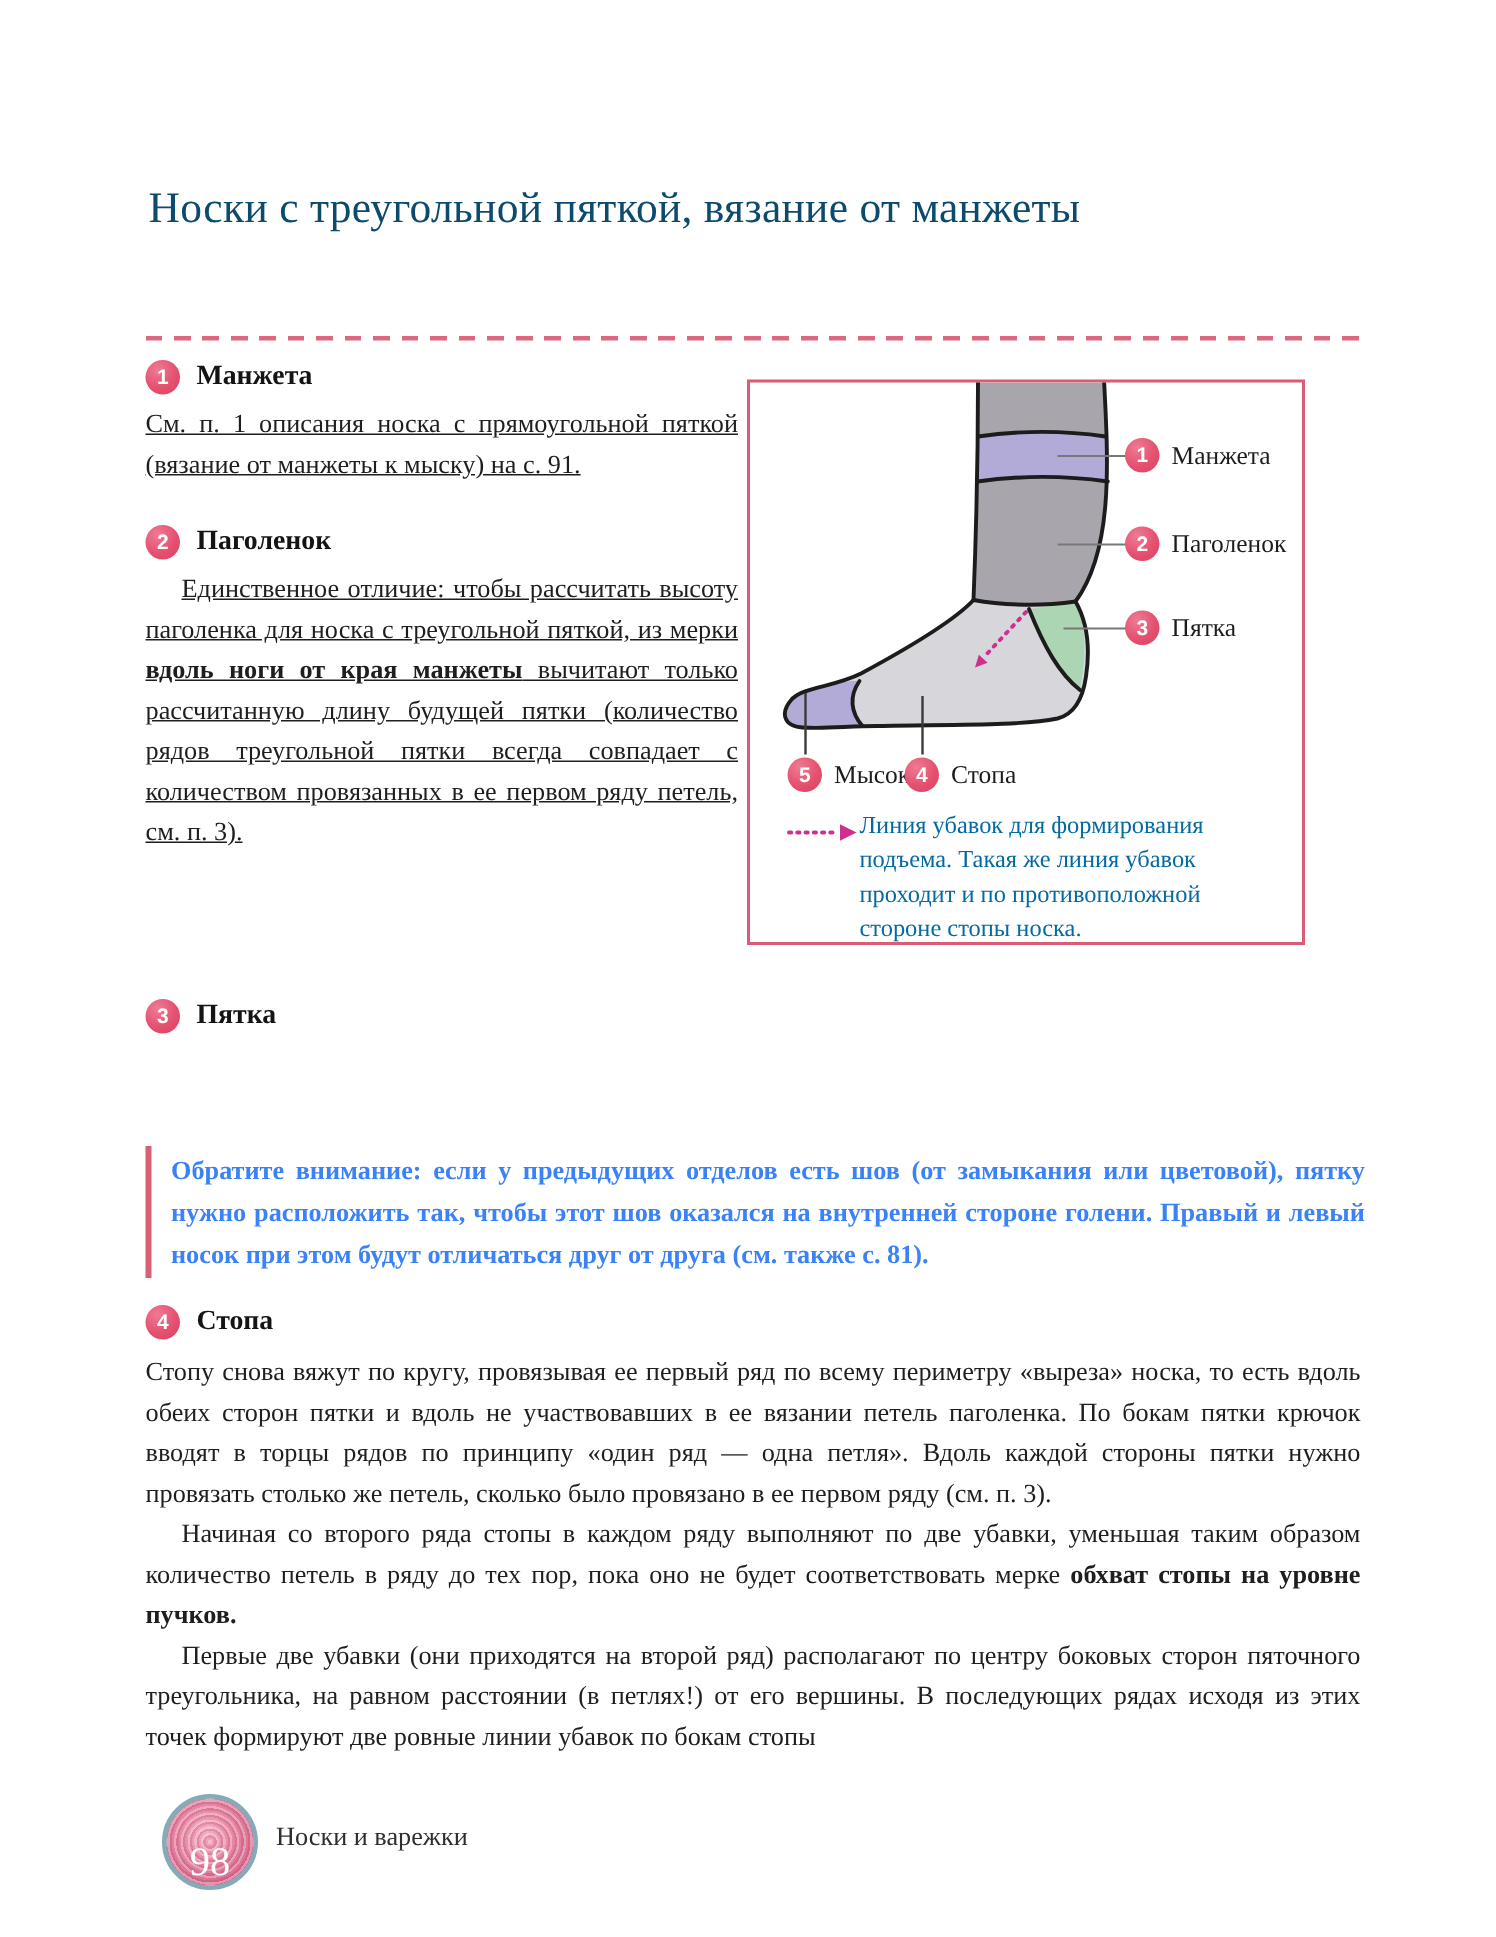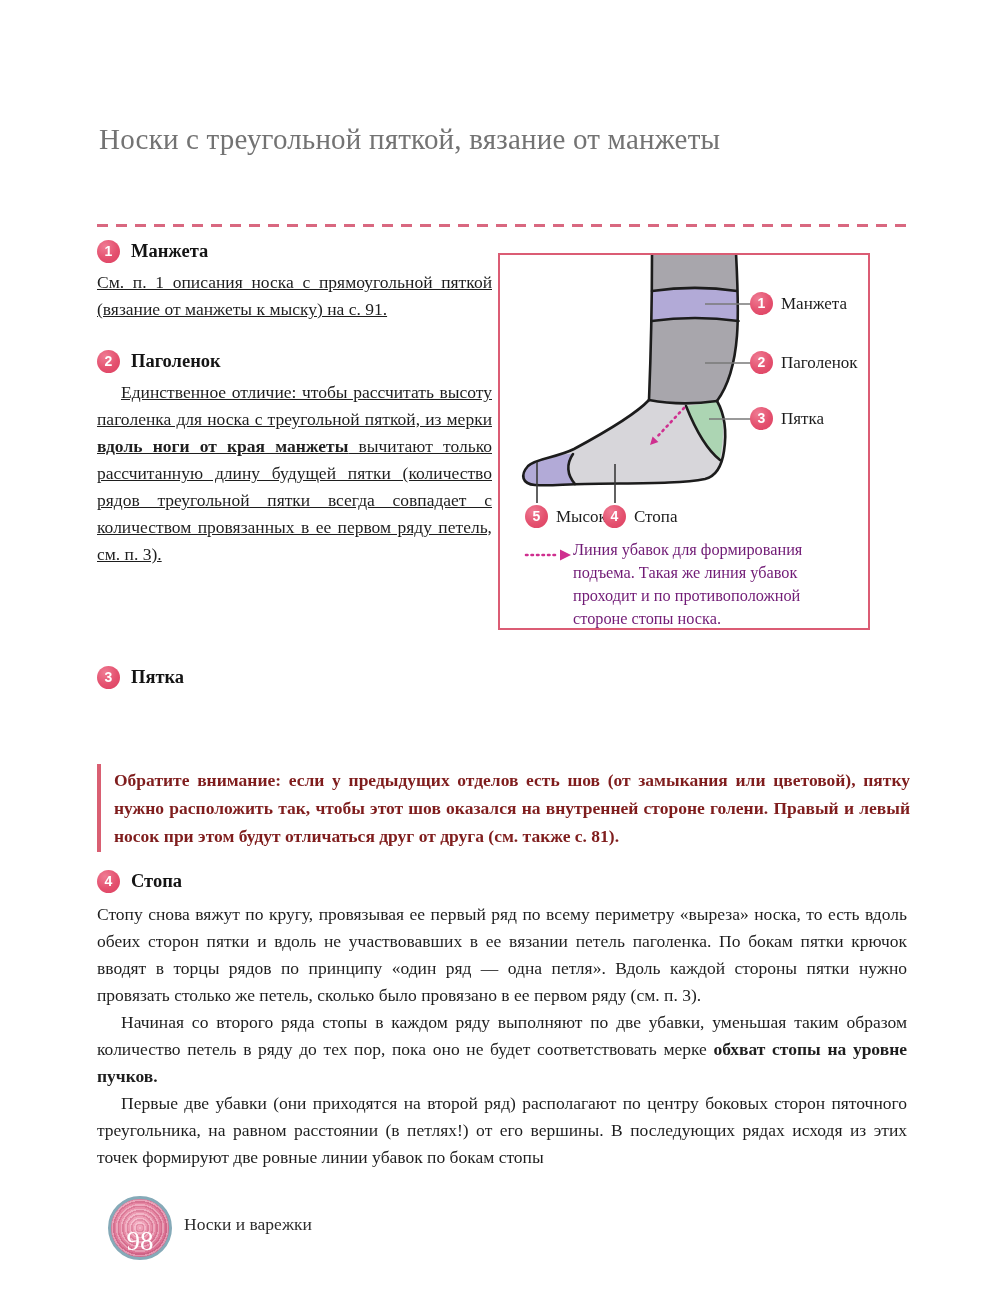--- a/index.html
+++ b/index.html
@@ -3,21 +3,21 @@
 <meta charset="utf-8">
 <style>
   html,body{margin:0;padding:0;background:#ffffff;}
   .page{
     position:relative;width:997px;height:1291px;background:#ffffff;
     font-family:"Liberation Serif","DejaVu Serif",serif;color:#1e1e1e;
     overflow:hidden;
   }
   
   .title{position:absolute;left:99px;top:109px;font-size:29px;line-height:61px;
-         color:#737373;letter-spacing:.2px;font-weight:400;}
+         color:#0c4a6e;letter-spacing:.2px;font-weight:400;}
   
   .divider{position:absolute;left:97px;top:224px;width:809px;height:3px;
     background:repeating-linear-gradient(90deg,#d96880 0 11px,transparent 11px 19px);}
   
   .sec-head{display:flex;align-items:center;gap:11px;font-weight:bold;
             font-size:18.5px;color:#141414;}
   .badge{flex:0 0 auto;width:23px;height:23px;border-radius:50%;
     background:radial-gradient(circle at 35% 28%, #ef7b93 0%, #e4516f 55%, #dd3f60 100%);
     color:#fff;font-family:"Liberation Sans","DejaVu Sans",sans-serif;
     font-size:14px;font-weight:bold;line-height:23px;text-align:center;}
@@ -30,28 +30,28 @@
   .head-gap{margin-top:27px;}
   
   .diagram-box{position:absolute;left:498px;top:253px;width:372px;height:377px;
     border:2.5px solid #db5c74;box-sizing:border-box;background:#fff;}
   .sock-svg{position:absolute;left:0;top:0;}
   .dlabel{position:absolute;display:flex;align-items:center;gap:8px;
           font-size:17px;color:#1c1c1c;white-space:nowrap;}
   .dlabel .badge{width:23px;height:23px;line-height:23px;}
   .legend-arrow{position:absolute;left:24px;top:293px;}
   .legend-text{position:absolute;left:73px;top:283px;width:276px;
-               font-size:16.3px;line-height:23px;color:#701a75;}
+               font-size:16.3px;line-height:23px;color:#0369a1;}
   
   .sec-wide{position:absolute;left:97px;width:810px;}
   #sec3{top:666px;} #sec4{top:870px;}
   
   .note{position:absolute;left:97px;top:764px;width:796px;
     border-left:4px solid #d95f72;padding:2px 0 2px 13px;
-    font-weight:bold;font-size:17.5px;line-height:28px;text-align:justify;color:#7f1d1d;}
+    font-weight:bold;font-size:17.5px;line-height:28px;text-align:justify;color:#3b82f6;}
   .note .lead{font-weight:bold;}
   
   .page-badge{position:absolute;left:108px;top:1196px;width:64px;height:64px;
     border-radius:50%;box-sizing:border-box;border:3px solid #85aab8;
     background:
       repeating-radial-gradient(circle at 50% 50%, rgba(255,255,255,.28) 0 1.5px, rgba(0,0,0,0) 1.5px 3px, rgba(160,40,80,.18) 3px 4.5px),
       radial-gradient(circle at 45% 40%, #f4aec2 0%, #e687a3 40%, #d76a8e 75%, #c95c83 100%);
     display:flex;align-items:flex-end;justify-content:center;
     color:#fff;font-size:27px;font-weight:400;}
   .footer-label{position:absolute;left:184px;top:1214px;font-size:17.5px;color:#2e2e2e;text-align:right;}

